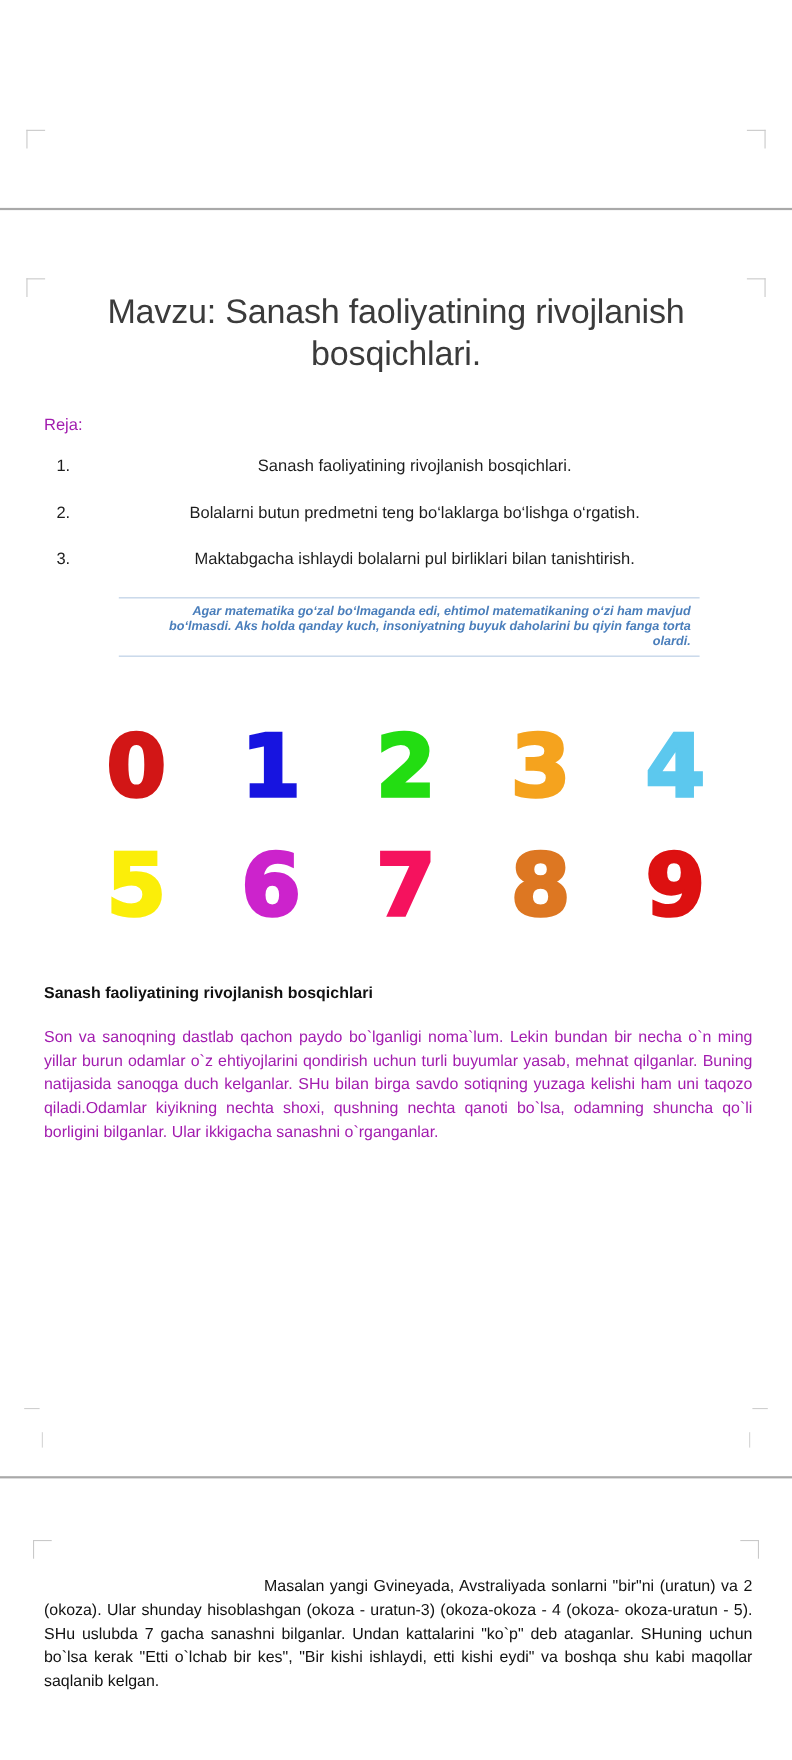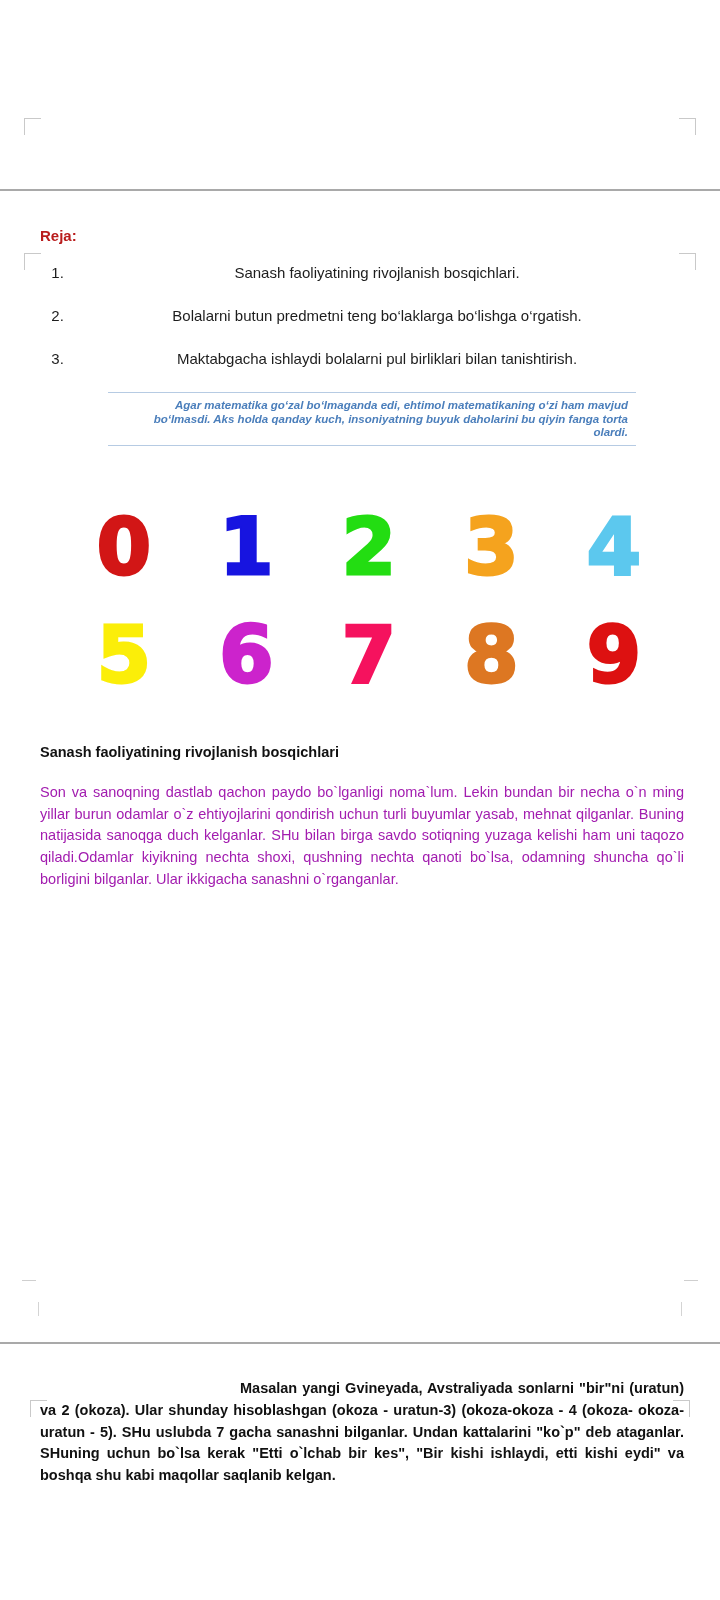--- a/index.html
+++ b/index.html
@@ -69,22 +69,21 @@
     line-height: 1.24;
     font-weight: 400;
     color: #3b3b3b;
     letter-spacing: -0.2px;
   }
 
   .reja-label {
     margin: 0;
     padding: 36px 0 0 40px;
     font-size: 15px;
-    color: #b91c1c;
-    font-weight: bold;
+    color: #a21caf;
   }
 
   ol.reja-list {
     margin: 0;
     padding: 20px 40px 0 68px;
     list-style: decimal;
     font-size: 15px;
     color: #1d1d1d;
     text-align: center;
   }
@@ -164,21 +163,21 @@
     overflow: hidden;
   }
   .p2-para {
     margin: 0;
     padding: 0 36px 0 40px;
     font-size: 14.5px;
     line-height: 1.5;
     text-align: justify;
     color: #111111;
   }
-  .p2-first { padding-top: 34px; text-indent: 200px; font-weight: bold; }
+  .p2-first { padding-top: 88px; text-indent: 200px; }
   .p2-second { padding-top: 22px; }
 </style>
 </head>
 <body>
 
 <div class="page-break" id="break-top"></div>
 <div class="page-break" id="break-mid"></div>
 
 <div class="crop tl" style="left:24px; top:118px;"></div>
 <div class="crop tr" style="left:679px; top:118px;"></div>
@@ -186,20 +185,21 @@
 <div class="crop tr" style="left:679px; top:253px;"></div>
 <div class="tick-h" style="left:22px; top:1280px;"></div>
 <div class="tick-h" style="left:684px; top:1280px;"></div>
 <div class="tick" style="left:38px; top:1302px;"></div>
 <div class="tick" style="left:681px; top:1302px;"></div>
 <div class="crop tl" style="left:30px; top:1400px;"></div>
 <div class="crop tr" style="left:673px; top:1400px;"></div>
 
 <section id="page-one">
 
+  <h1 class="doc-title">Mavzu: Sanash faoliyatining rivojlanish bosqichlari.</h1>
 
   <p class="reja-label">Reja:</p>
 
   <ol class="reja-list">
     <li>Sanash faoliyatining rivojlanish bosqichlari.</li>
     <li>Bolalarni butun predmetni teng bo‘laklarga bo‘lishga o‘rgatish.</li>
     <li>Maktabgacha ishlaydi bolalarni pul birliklari bilan tanishtirish.</li>
   </ol>
 
   <blockquote class="epigraph">

